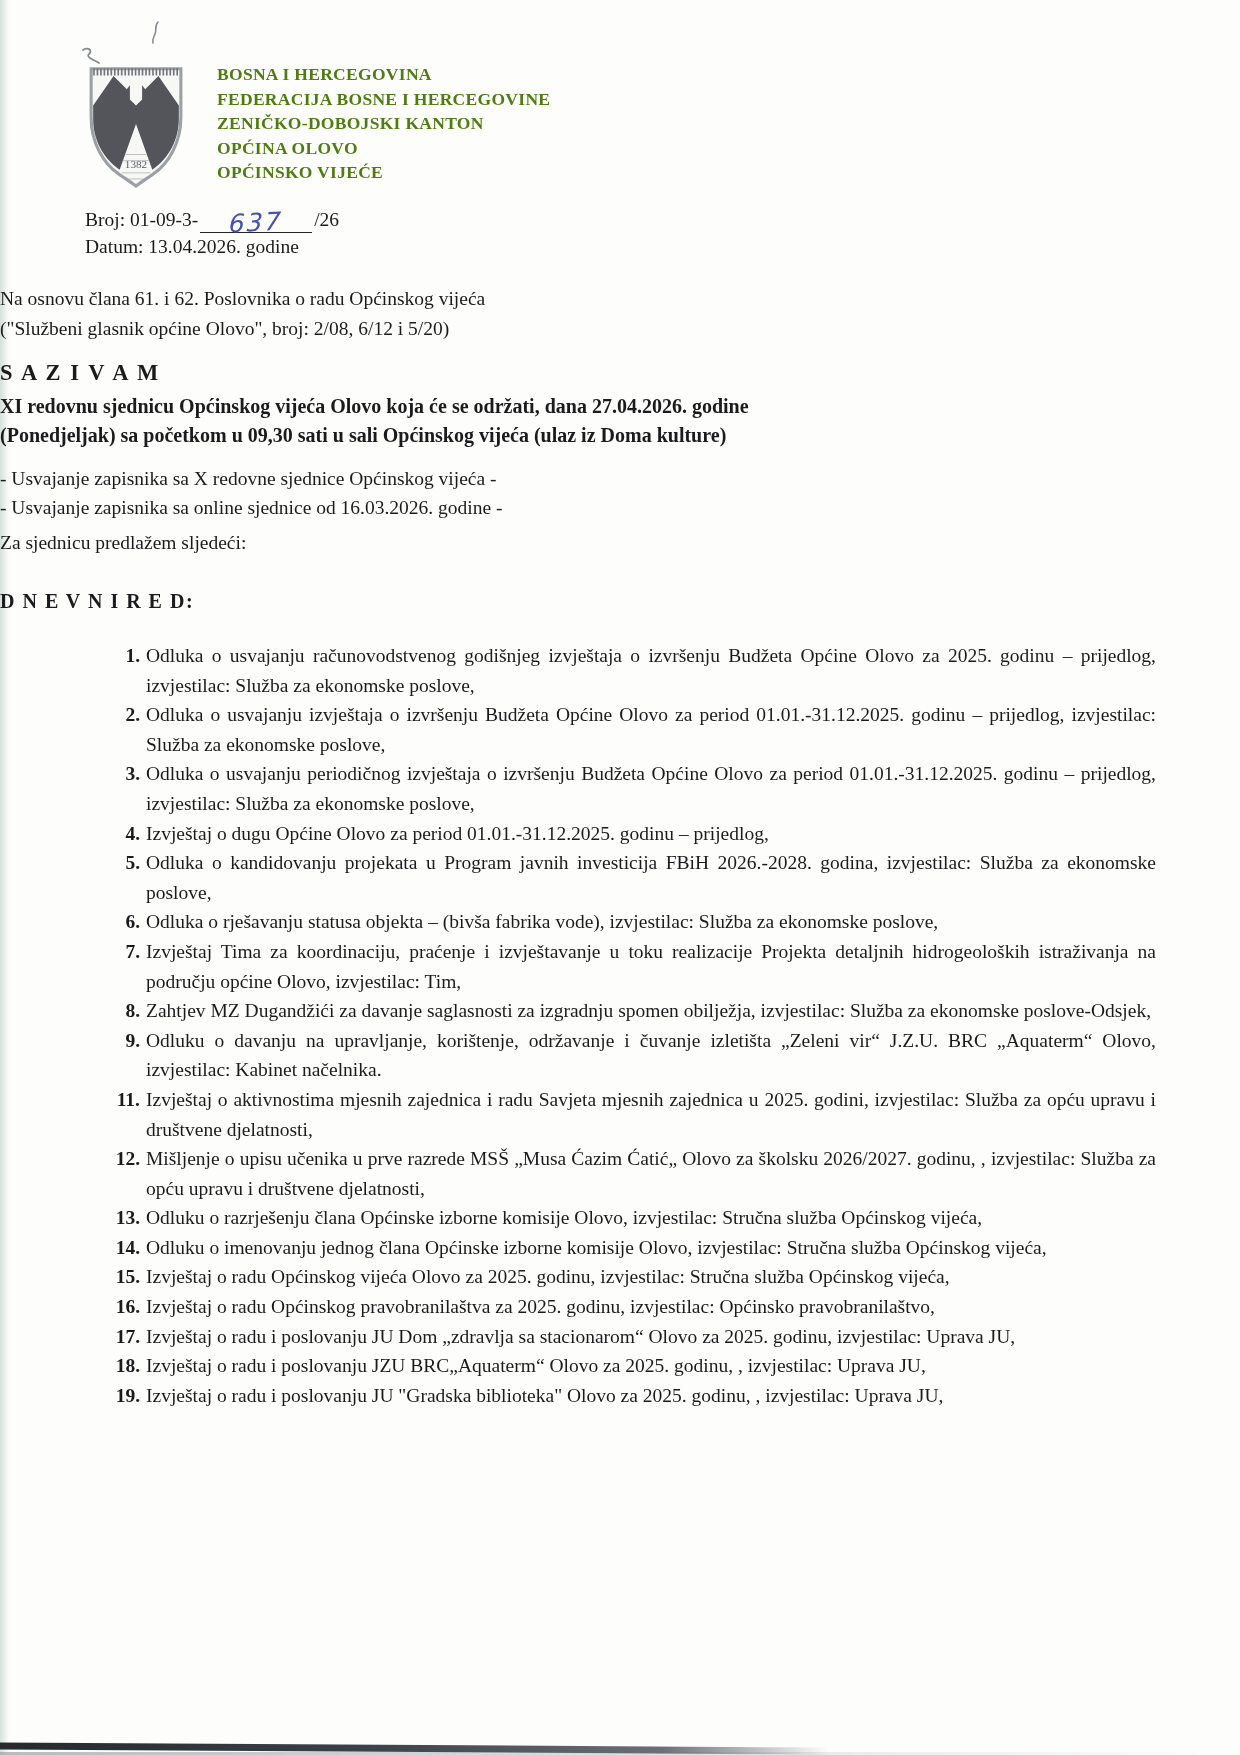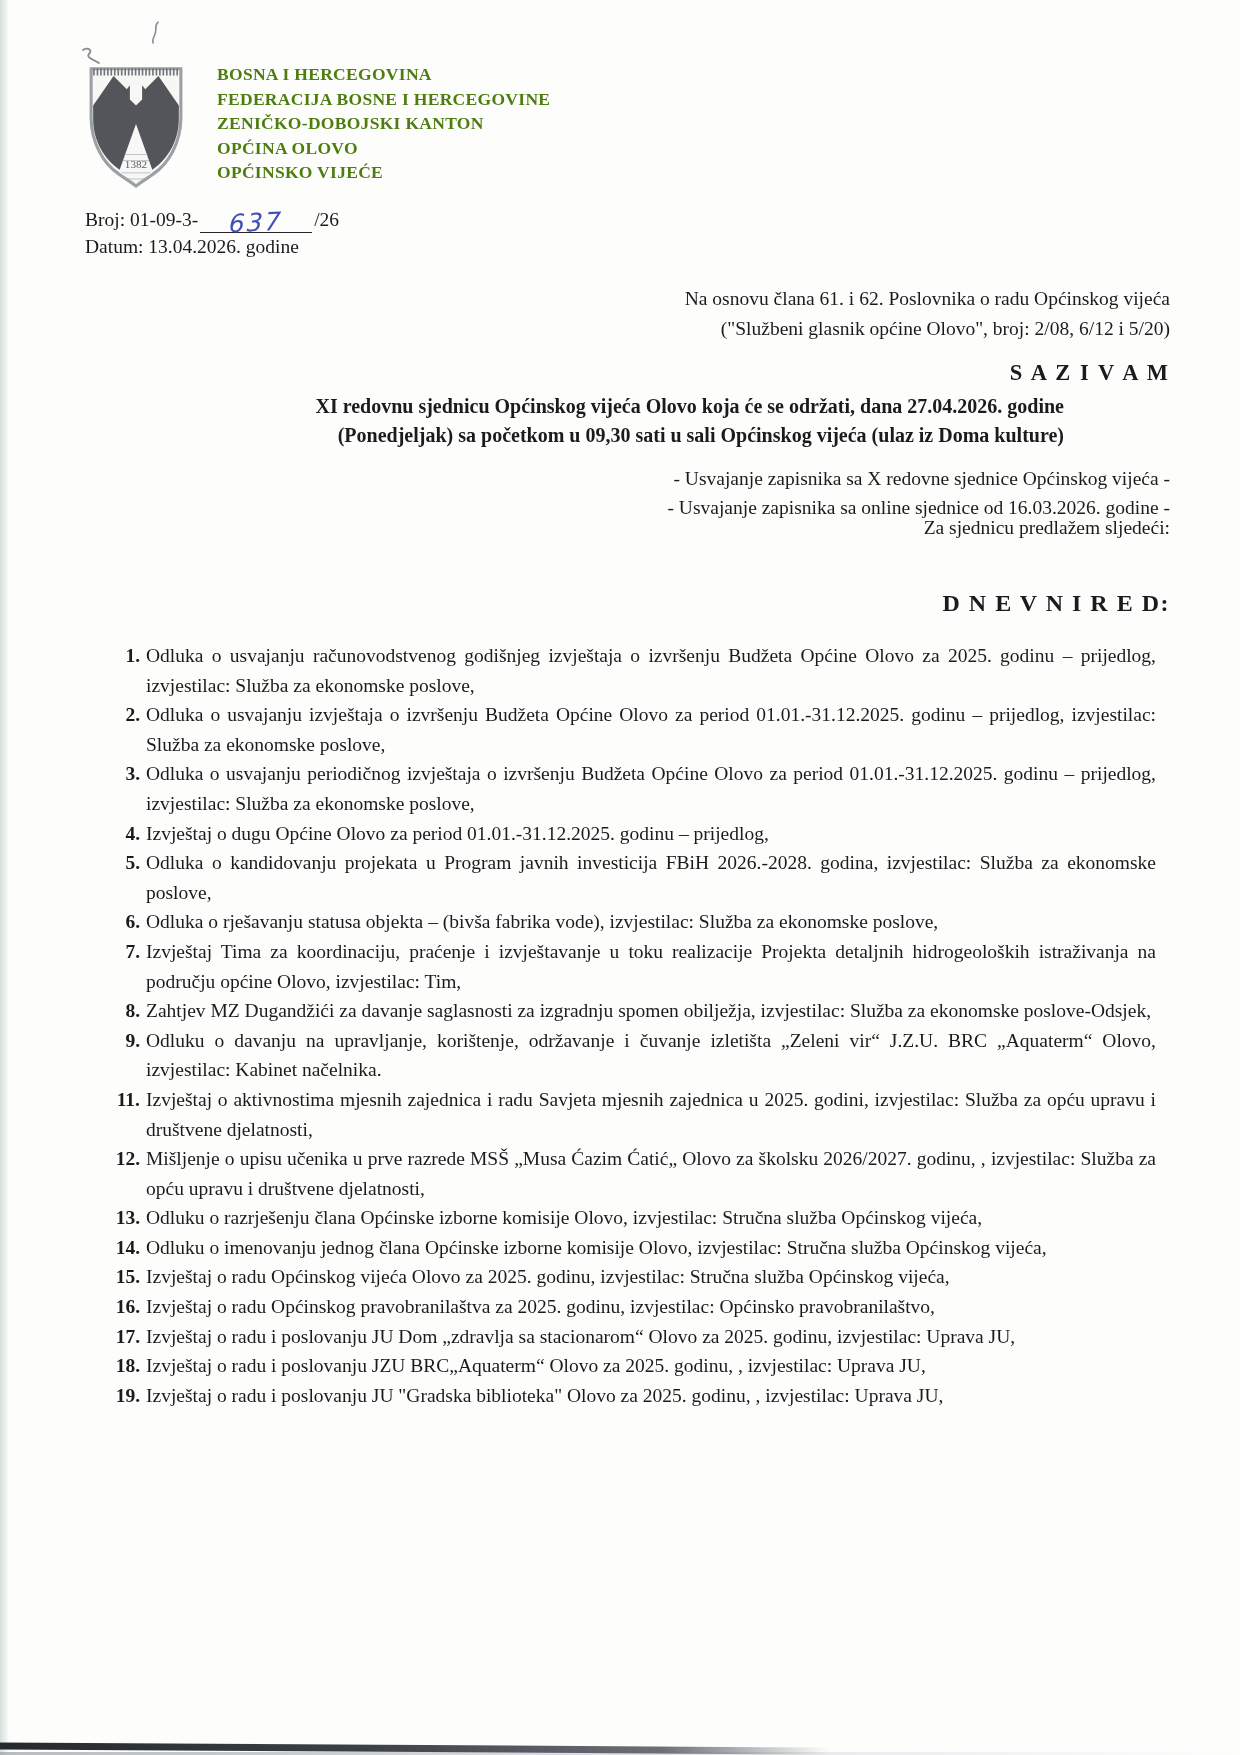--- a/index.html
+++ b/index.html
@@ -46,27 +46,27 @@
     border-bottom:1.6px solid #26262a;
     margin:0 2px;vertical-align:bottom;line-height:20px;
   }
   .handwritten{
     font-family:"DejaVu Sans",sans-serif;
     font-style:italic;font-size:25px;color:#4050b4;
     display:inline-block;transform:rotate(-3deg) skewX(-6deg);
     letter-spacing:2px;position:relative;top:3px;
   }
   
-  .centerblock{position:absolute;left:0;width:1170px;text-align:right;}
+  .centerblock{position:absolute;left:0;width:1170px;text-align:left;}
   .intro{top:284px;font-size:19.5px;line-height:30px;}
   .title-sazivam{top:360px;font-weight:bold;font-size:22.5px;letter-spacing:2px;}
   .announce{top:392px;font-weight:bold;font-size:20px;line-height:28.5px;width:1064px;}
   .minutes{top:464px;font-size:19.5px;line-height:29px;}
-  .proposal{top:517px;font-size:19.5px;}
-  .agenda-title{top:590px;font-weight:bold;font-size:24px;letter-spacing:1.5px;}
+  .proposal{top:532px;font-size:19.5px;}
+  .agenda-title{top:590px;font-weight:bold;font-size:20px;letter-spacing:1.5px;}
   
   .agenda{
     position:absolute;top:641px;left:106px;right:84px;
     font-size:19.5px;line-height:29.6px;
   }
   .agenda-item{display:flex;}
   .agenda-num{
     flex:none;width:34px;font-weight:bold;text-align:right;
     padding-right:6px;
   }

